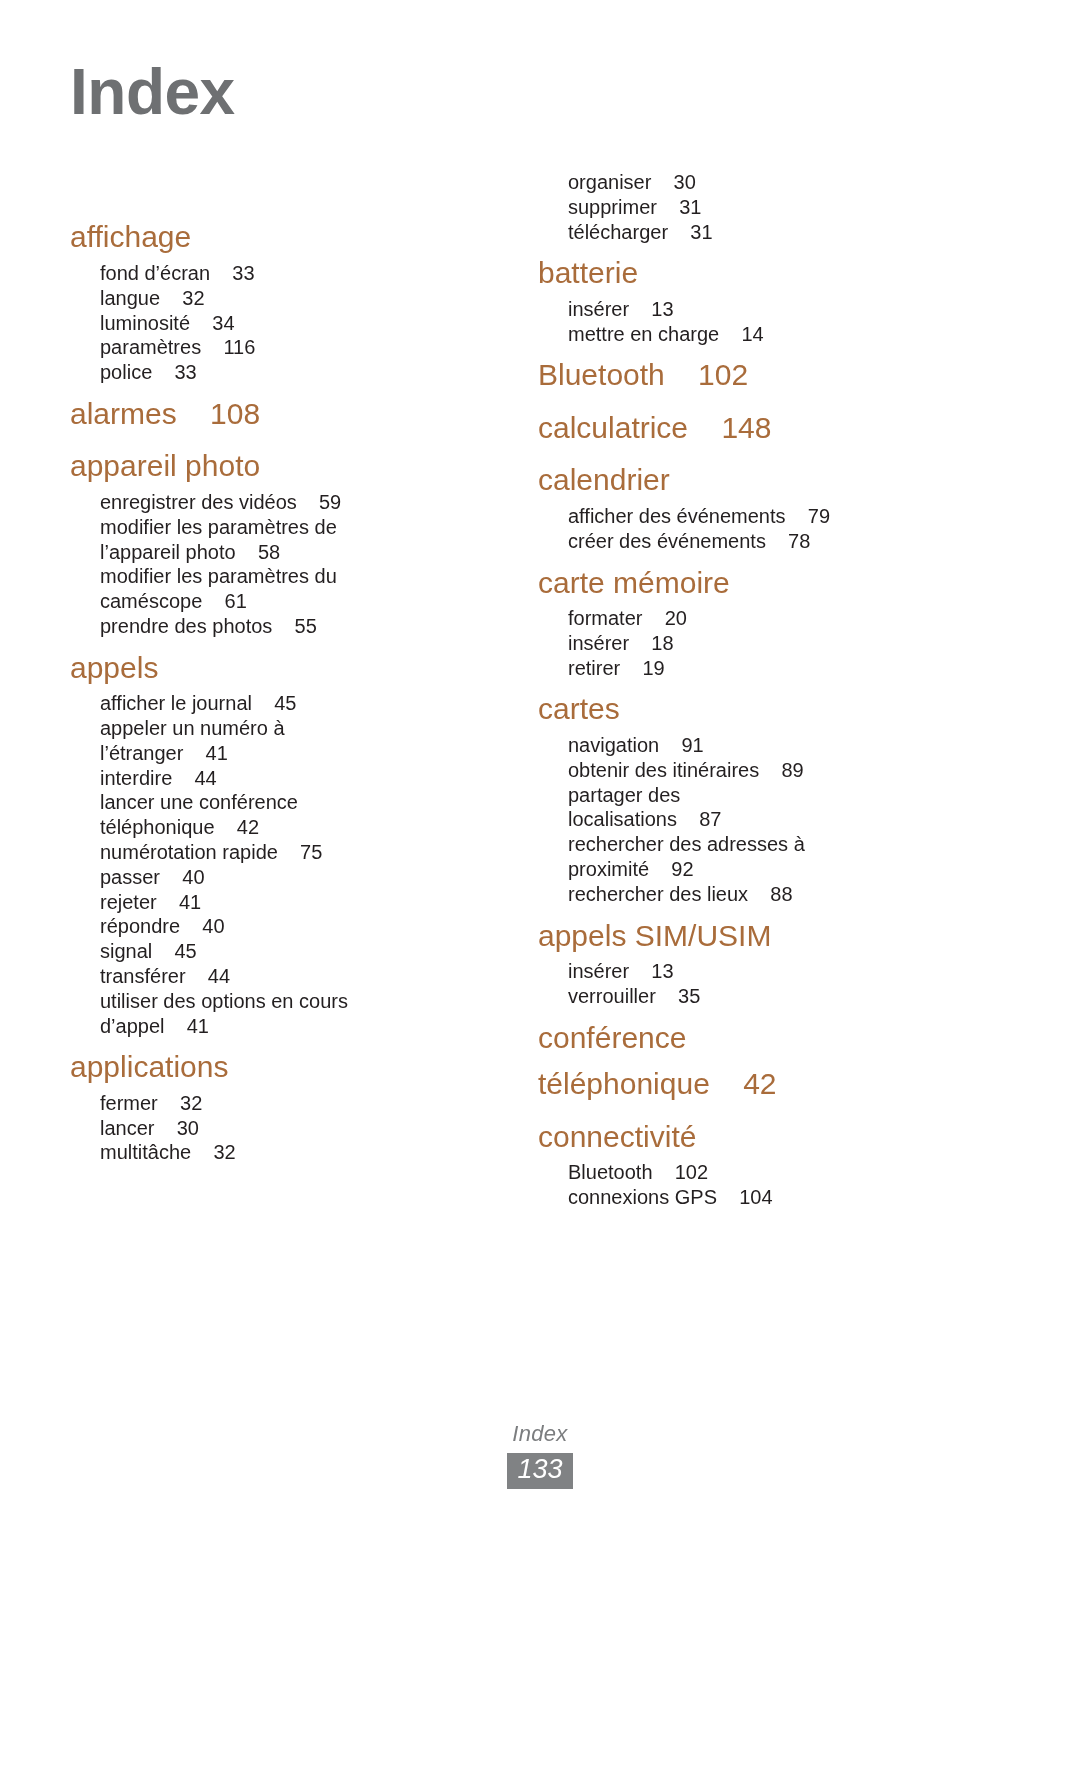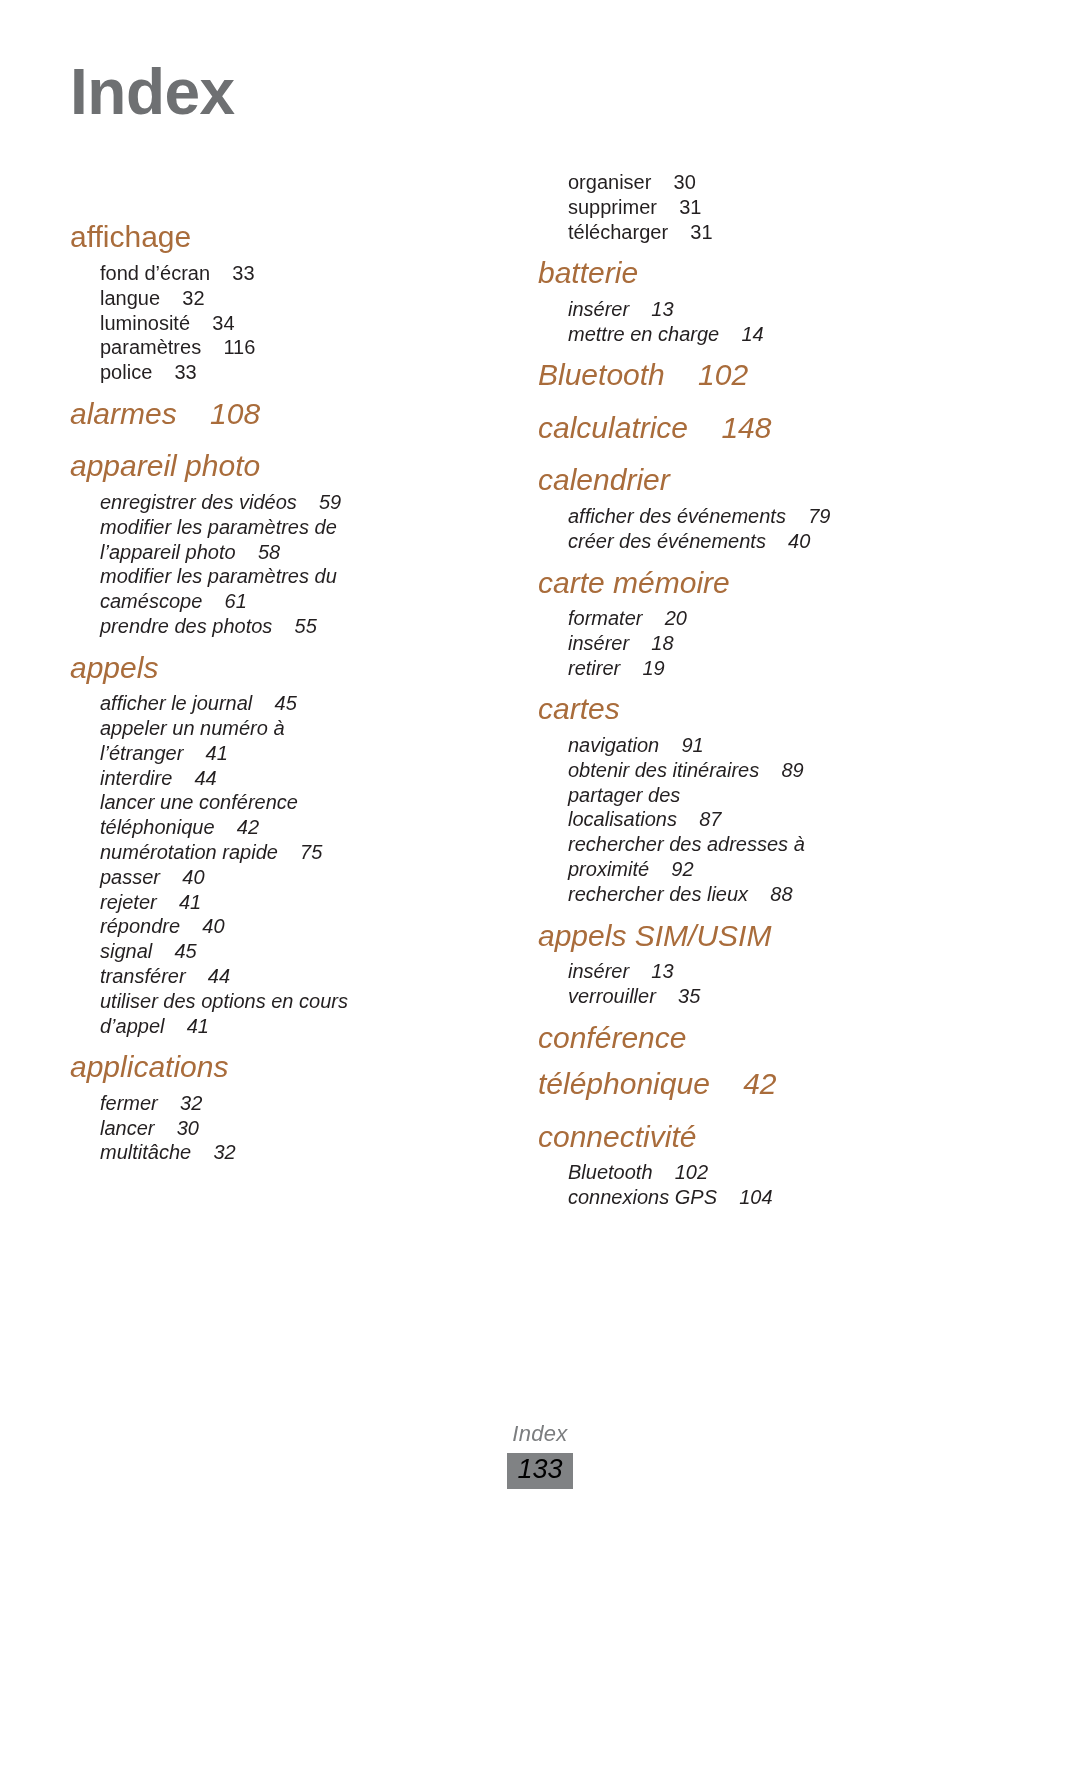--- a/index.html
+++ b/index.html
@@ -24,21 +24,21 @@
   }
   .columns {
     display:flex;
     gap:28px;
     align-items:center;
   }
   .column { width:440px; flex:0 0 440px; }
 
   
   .group { margin-bottom:2px; }
-  .group + .group { margin-top:6px;font-style:italic; }
+  .group + .group { margin-top:6px; }
 
   .heading {
     color:#a96c3b;
     font-size:30px;
     line-height:1.55;
     white-space:pre;
     font-weight:normal;
   }
 
   .entry {
@@ -60,21 +60,21 @@
   .footer-label {
     font-size:22px;
     font-style:italic;
     color:#7b7d7f;
     letter-spacing:0.3px;
     margin-bottom:6px;
   }
   .footer-pagenum {
     display:inline-block;
     background:#808284;
-    color:#000000;
+    color:#ffffff;
     font-size:27px;
     font-style:italic;
     line-height:1.1;
     padding:2px 10px 4px 10px;
   }
 </style>
 </head>
 <body>
 
 <div class="page">
@@ -140,21 +140,21 @@
         </div>
         <div class="group">
           <div class="heading">Bluetooth    102</div>
         </div>
         <div class="group">
           <div class="heading">calculatrice    148</div>
         </div>
         <div class="group">
           <div class="heading">calendrier</div>
           <div class="entry">afficher des événements    79</div>
-          <div class="entry">créer des événements    40</div>
+          <div class="entry">créer des événements    78</div>
         </div>
         <div class="group">
           <div class="heading">carte mémoire</div>
           <div class="entry">formater    20</div>
           <div class="entry">insérer    18</div>
           <div class="entry">retirer    19</div>
         </div>
         <div class="group">
           <div class="heading">cartes</div>
           <div class="entry">navigation    91</div>

